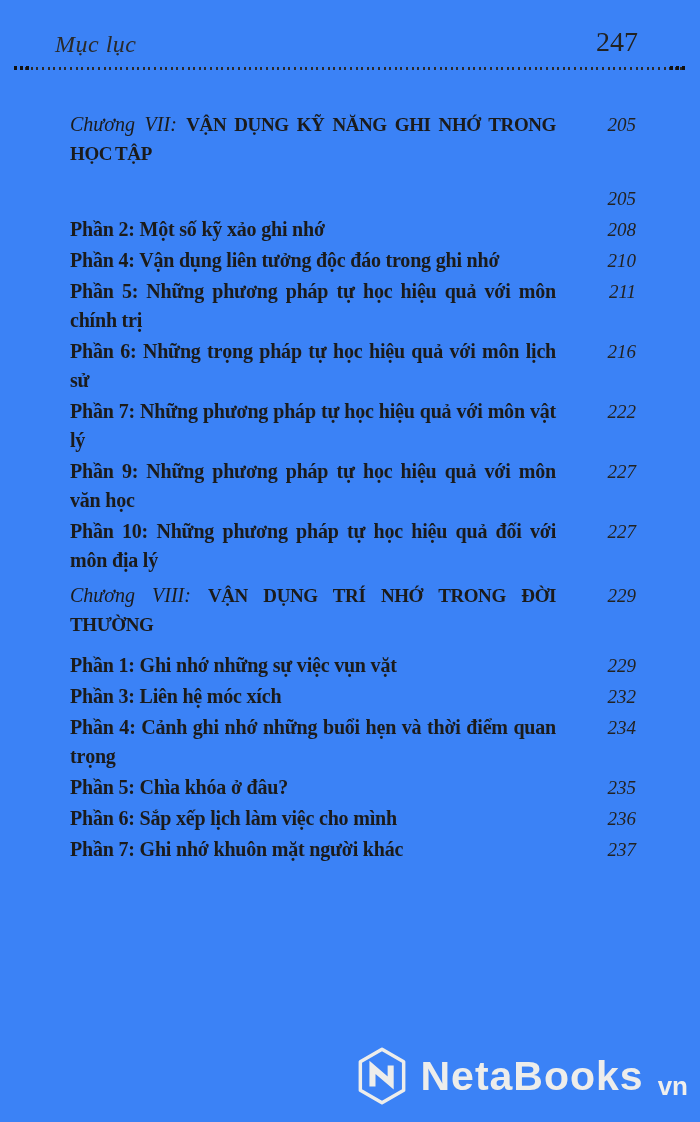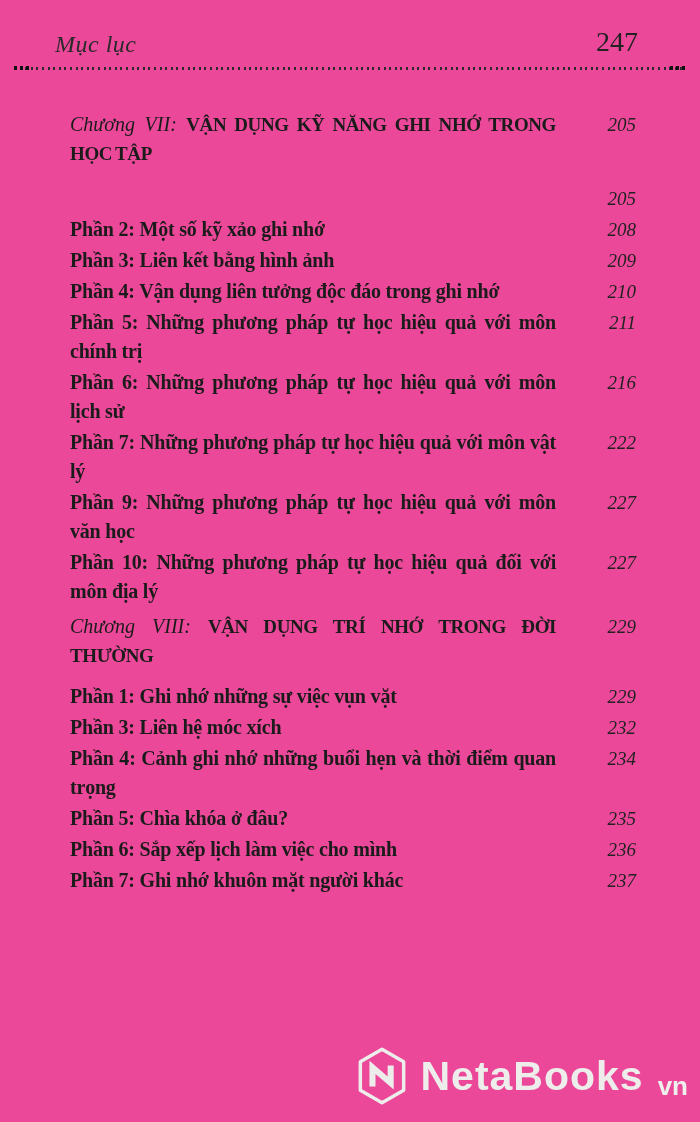--- a/index.html
+++ b/index.html
@@ -1,20 +1,20 @@
 <!DOCTYPE html>
 <html><head>
 <meta charset="utf-8">
 <style>
   html,body { margin:0; padding:0; background:#e9e9e9; }
   .page {
     position:relative;
     width:700px; height:1122px;
     margin:0 auto;
-    background:#ec4899;
+    background:#3b82f6;
     font-family:"Liberation Serif","DejaVu Serif",serif;
     color:#1b1b1b;
     overflow:hidden;
     box-sizing:border-box;
   }
   
   .header {
     display:flex; justify-content:space-between; align-items:flex-end;
     padding:26px 62px 0 55px;
   }
@@ -98,33 +98,29 @@
         <div class="pageno">205</div>
       </div>
       <div class="row section">
         <div class="pageno">205</div>
       </div>
       <div class="row section">
         <div class="title">Phần 2: Một số kỹ xảo ghi nhớ</div>
         <div class="pageno">208</div>
       </div>
       <div class="row section">
-        <div class="title">Phần 3: Liên kết bằng hình ảnh</div>
-        <div class="pageno">209</div>
-      </div>
-      <div class="row section">
         <div class="title">Phần 4: Vận dụng liên tưởng độc đáo trong ghi nhớ</div>
         <div class="pageno">210</div>
       </div>
       <div class="row section">
         <div class="title">Phần 5: Những phương pháp tự học hiệu quả với môn chính trị</div>
         <div class="pageno">211</div>
       </div>
       <div class="row section">
-        <div class="title">Phần 6: Những phương pháp tự học hiệu quả với môn lịch sử</div>
+        <div class="title">Phần 6: Những trọng pháp tự học hiệu quả với môn lịch sử</div>
         <div class="pageno">216</div>
       </div>
       <div class="row section">
         <div class="title">Phần 7: Những phương pháp tự học hiệu quả với môn vật lý</div>
         <div class="pageno">222</div>
       </div>
       <div class="row section">
         <div class="title">Phần 9: Những phương pháp tự học hiệu quả với môn văn học</div>
         <div class="pageno">227</div>
       </div>

